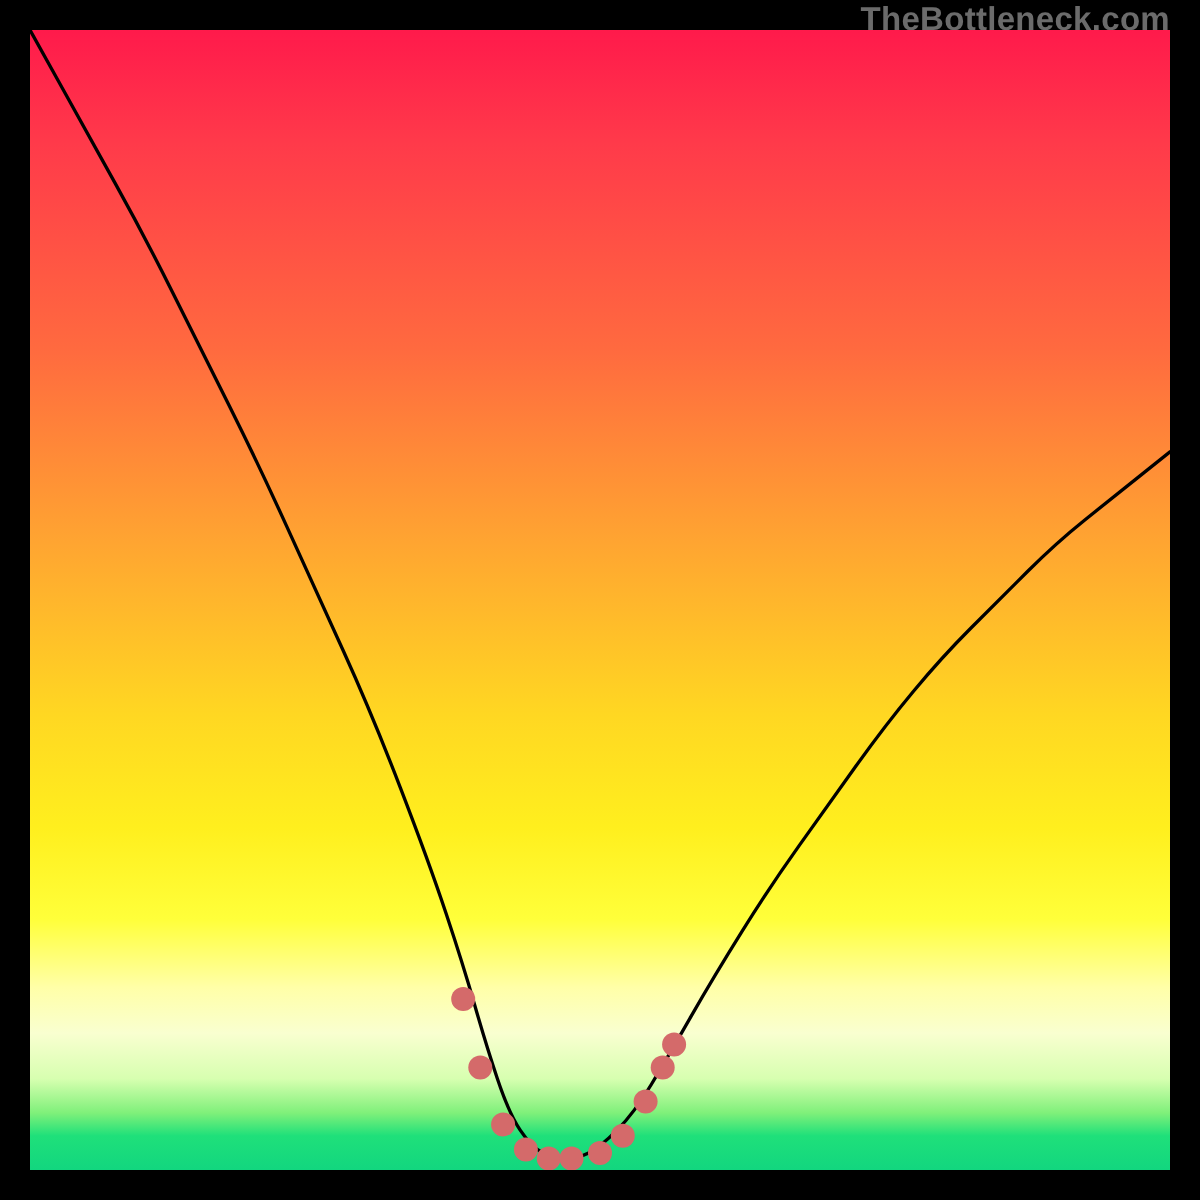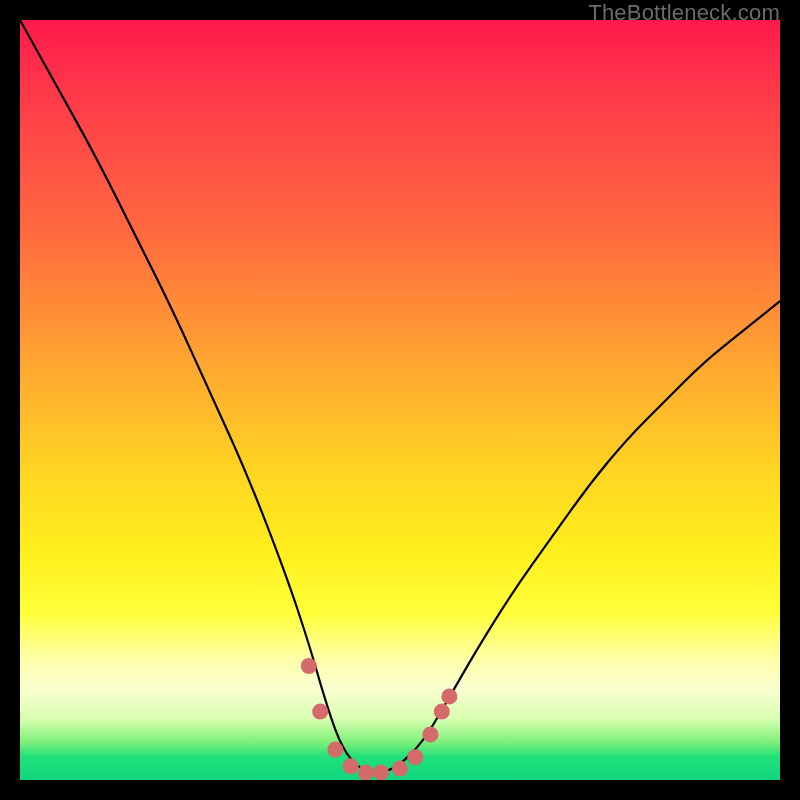--- a/index.html
+++ b/index.html
@@ -46,21 +46,21 @@
     top: 0;
     width: 760px;
     height: 760px;
   }
   .watermark {
     position: absolute;
     top: 0;
     right: 20px;
     color: #6b6b6b;
     font-size: 22px;
-    font-weight: 400;
+    font-weight: 700;
     letter-spacing: 0.2px;
     user-select: none;
   }
 </style>
 </head>
 <body>
 
 <div class="stage">
   <div class="watermark">TheBottleneck.com</div>
 

